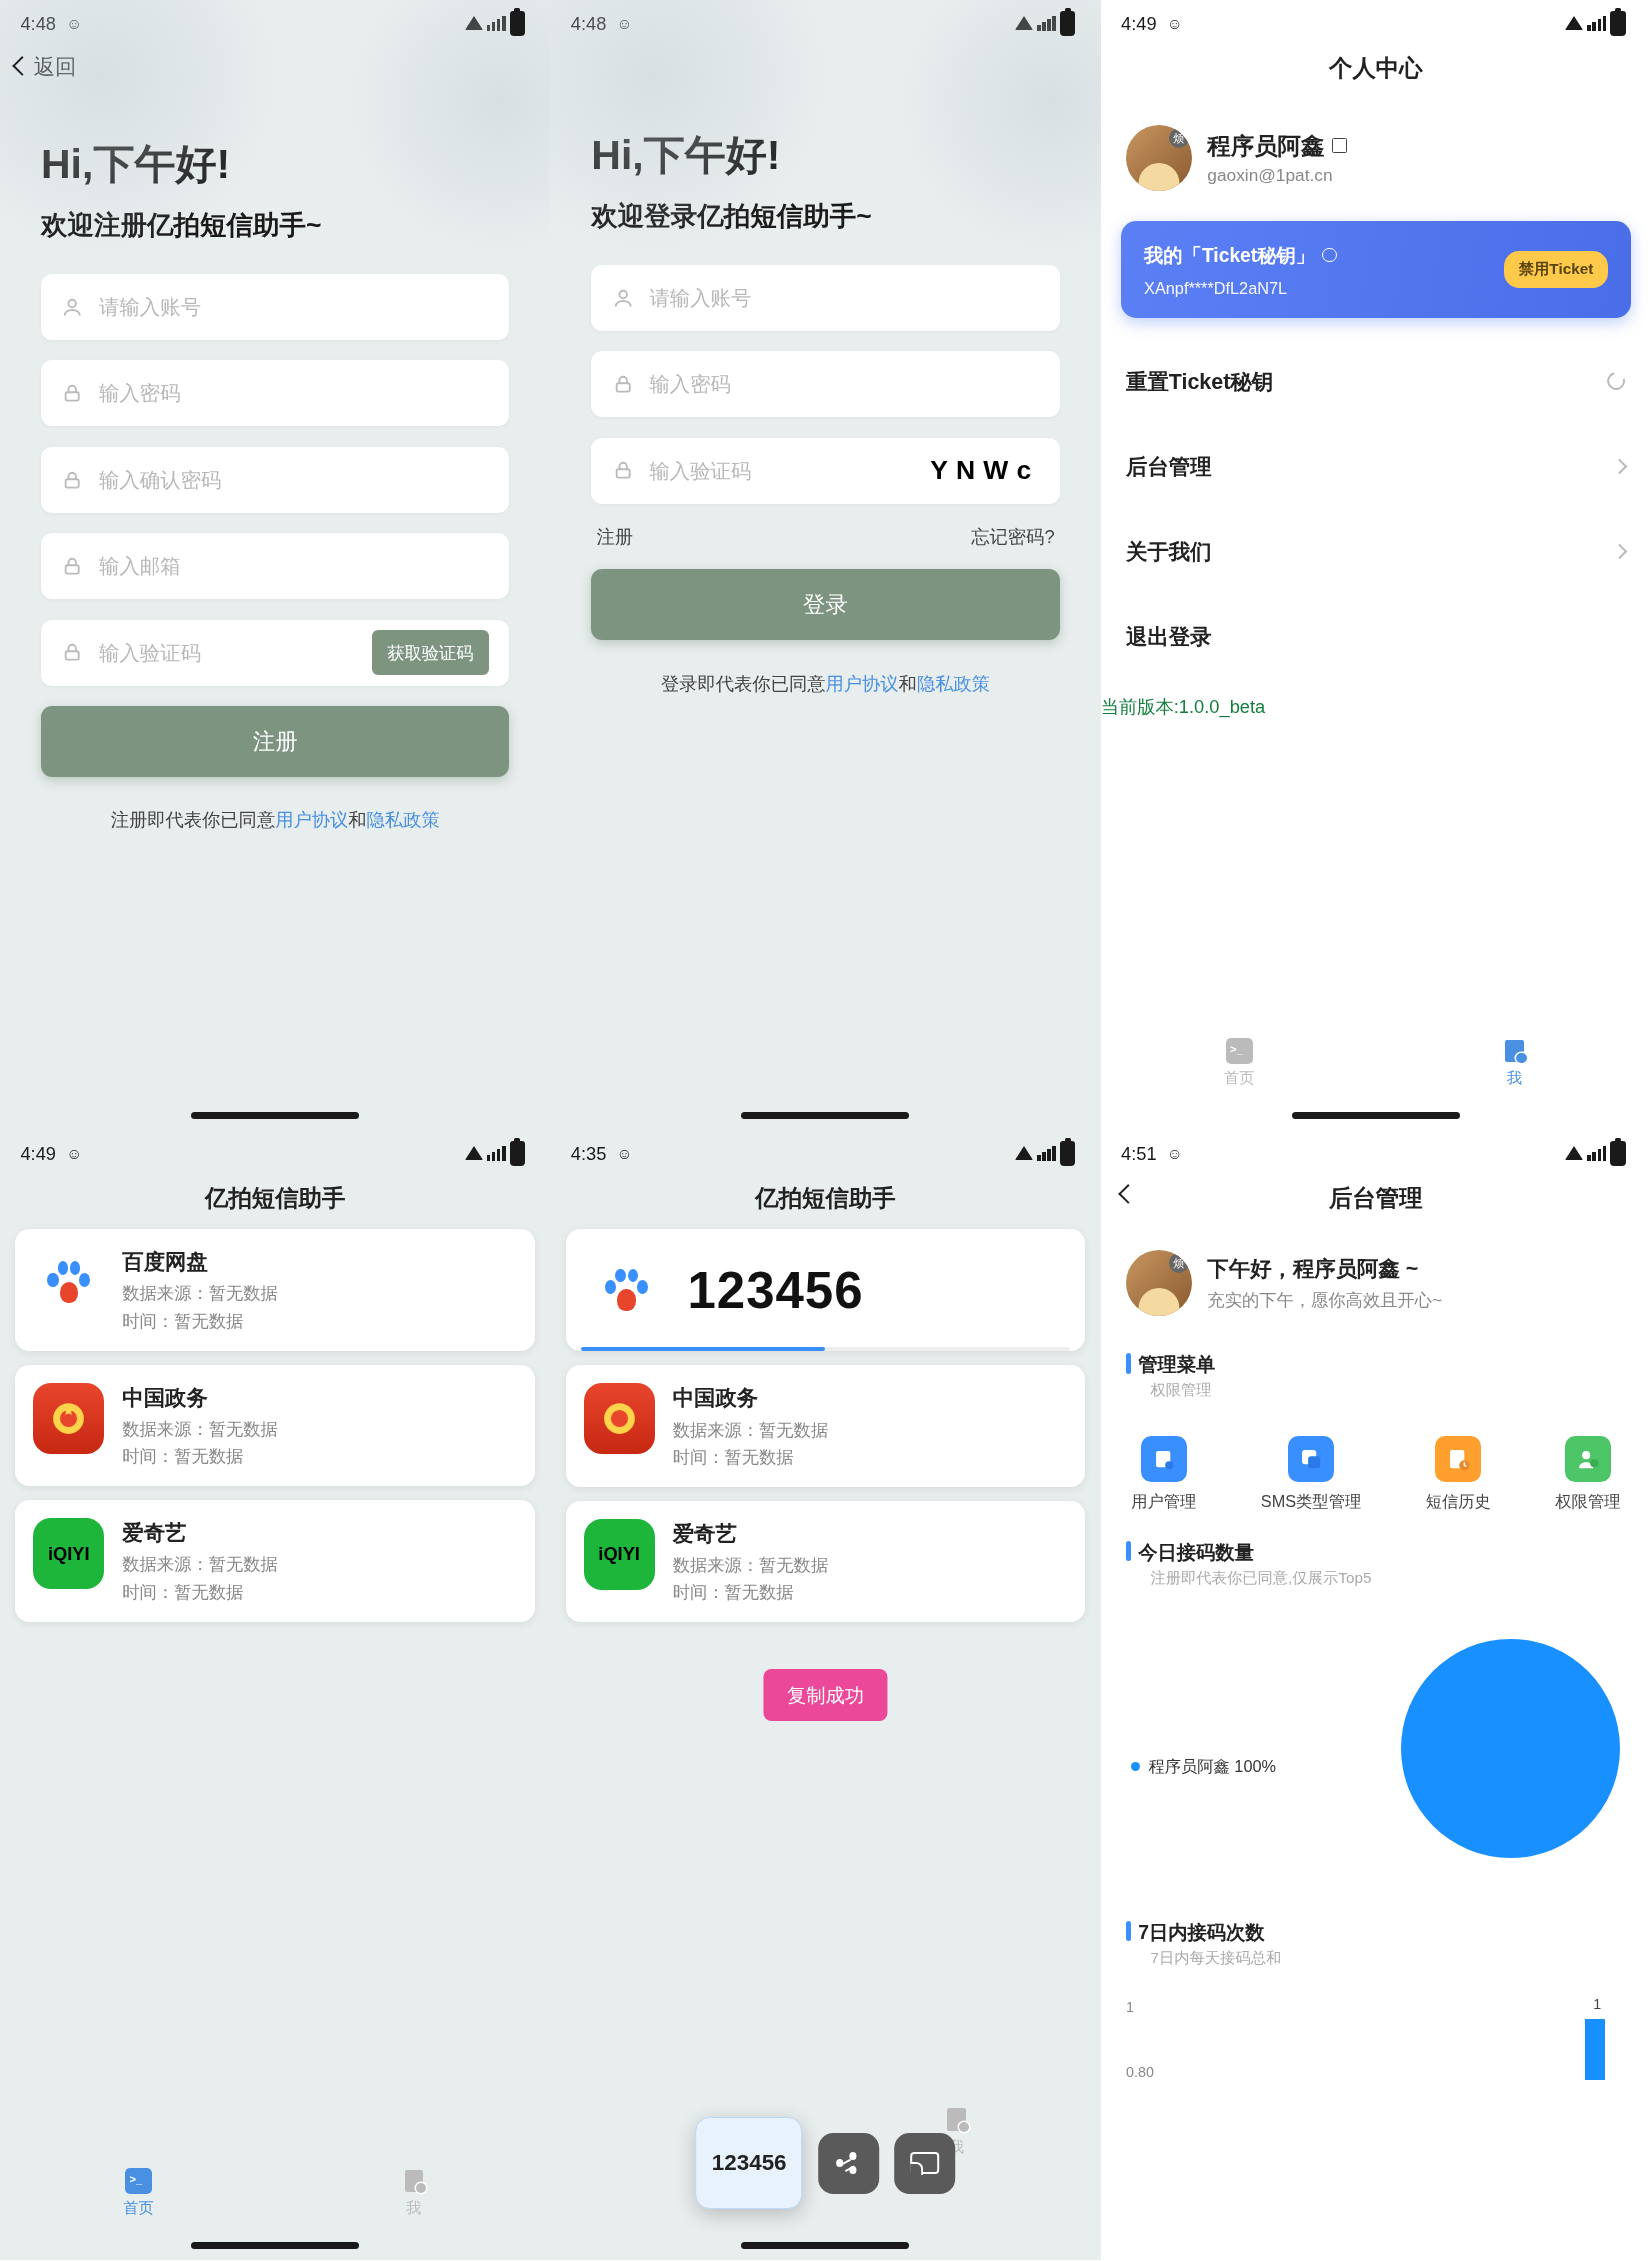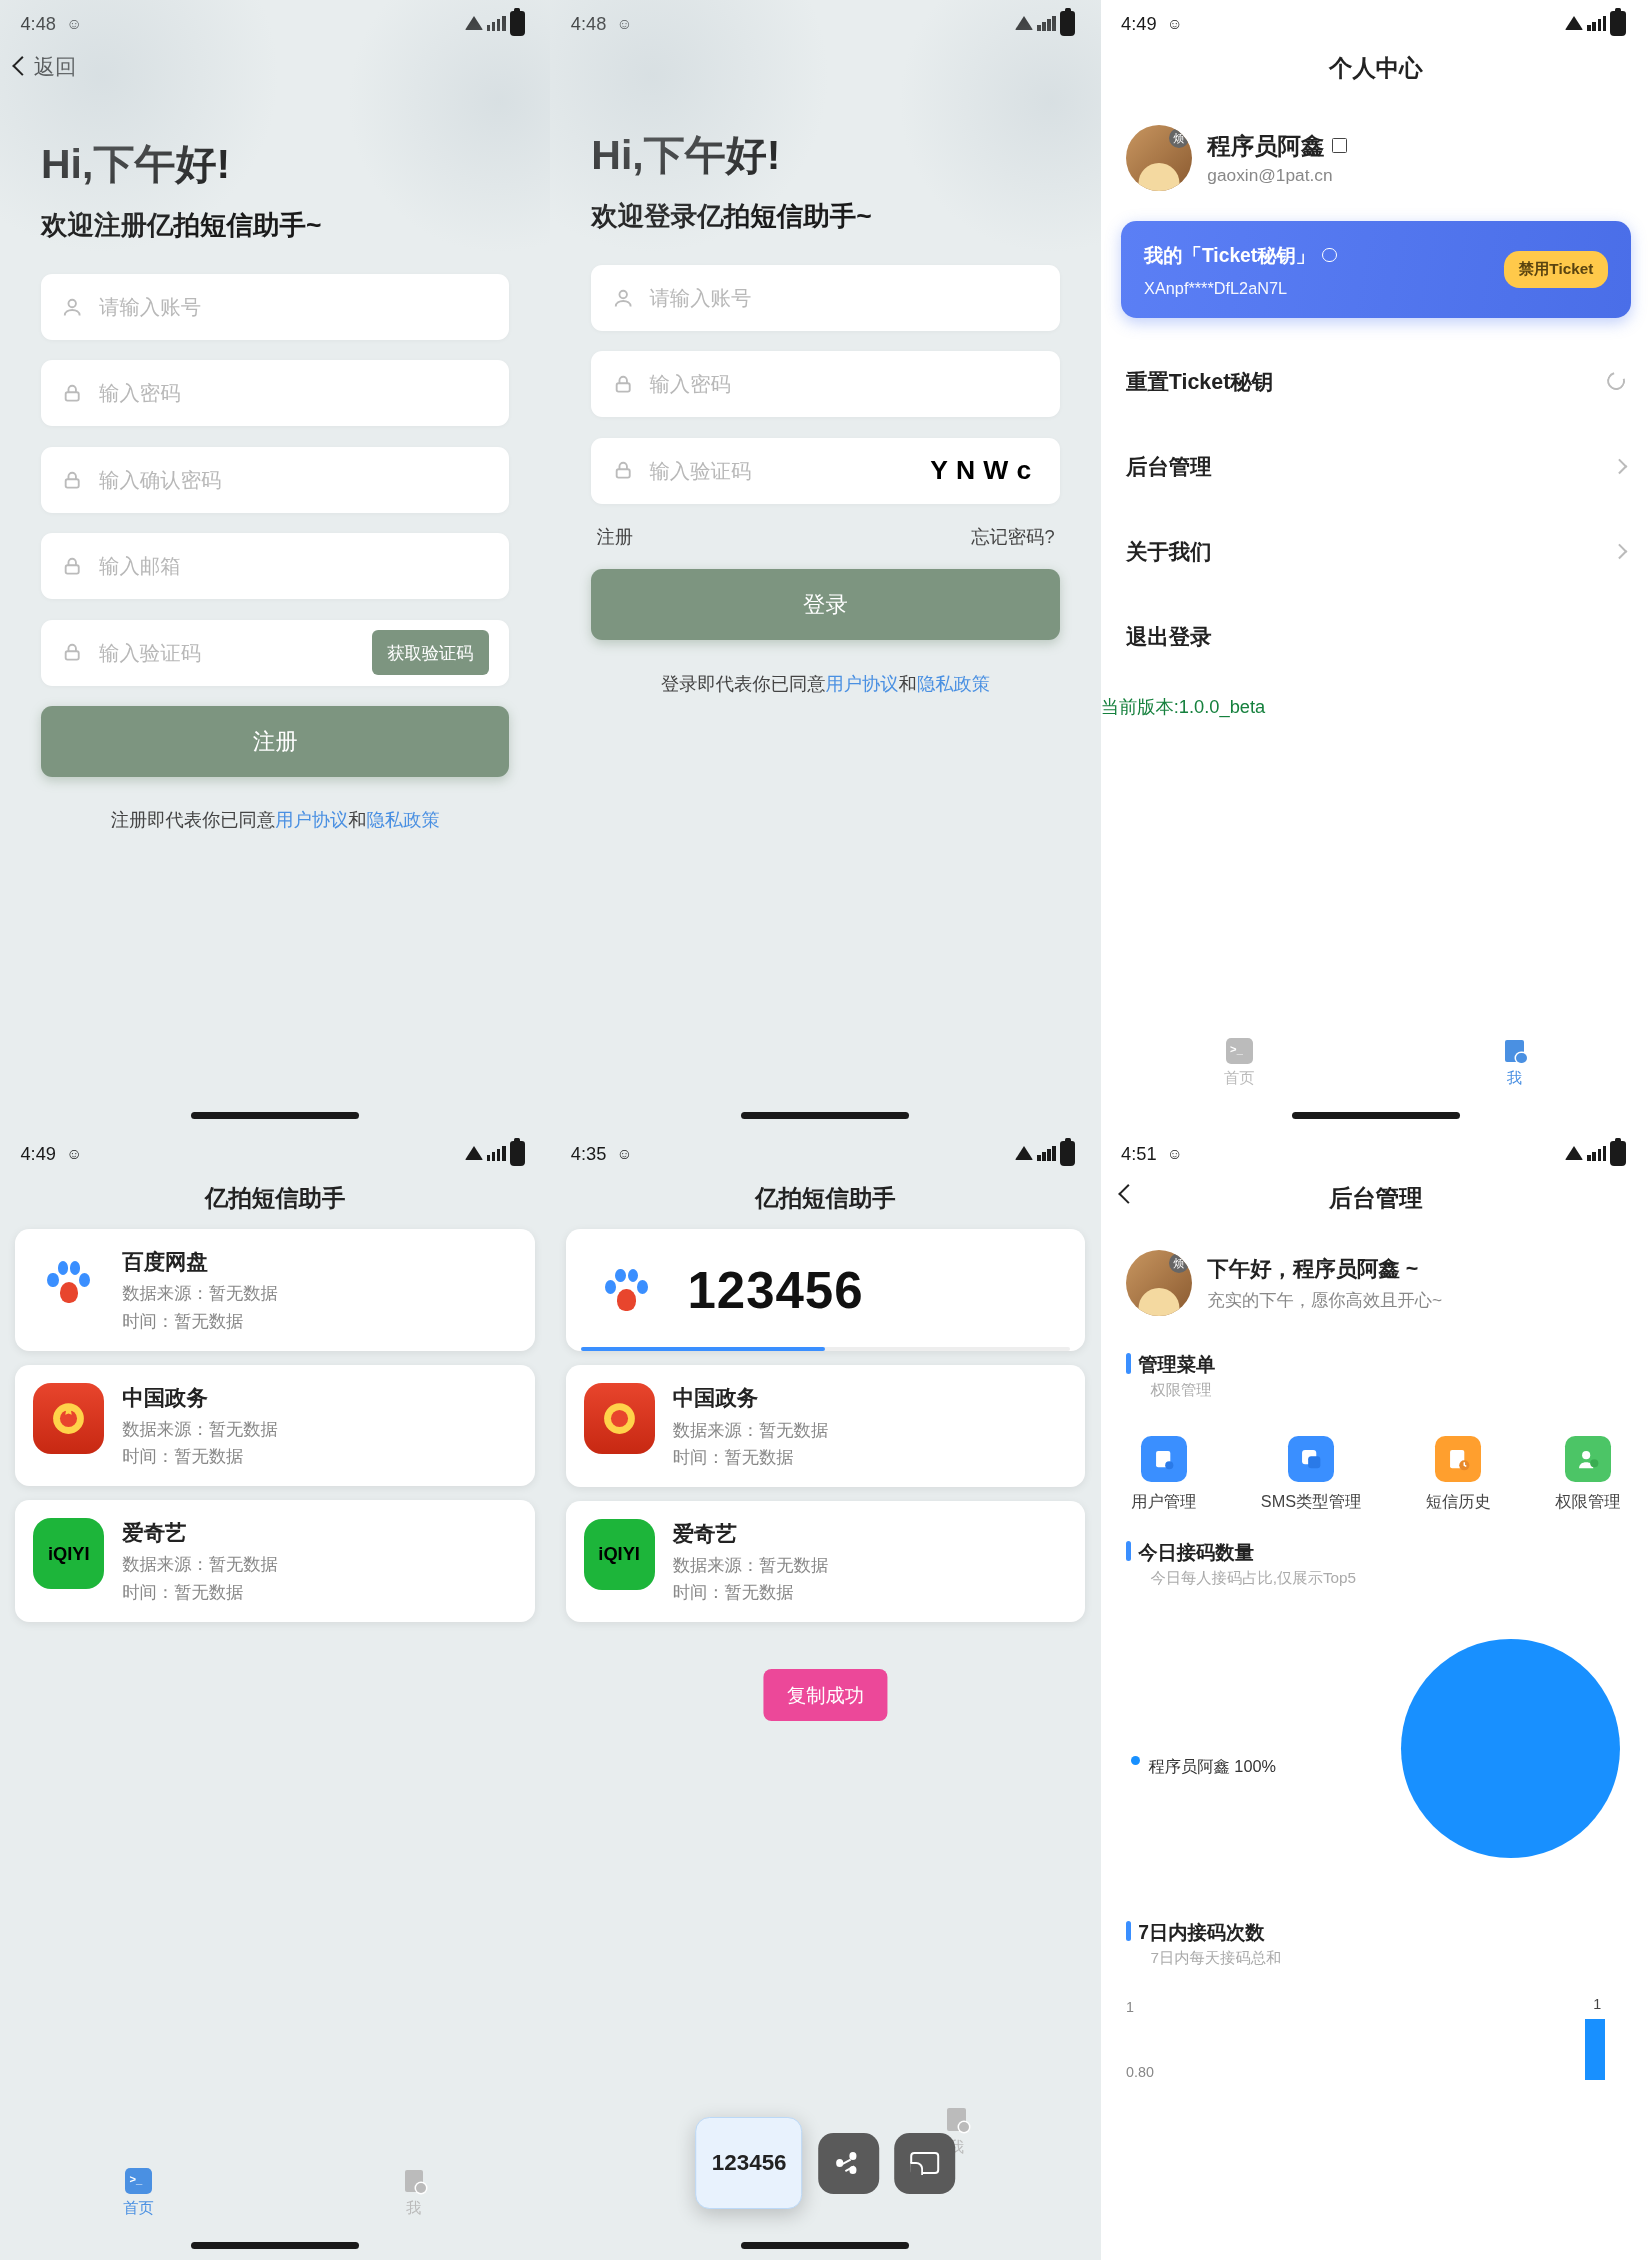--- a/index.html
+++ b/index.html
@@ -107,21 +107,21 @@
 .sect-h{display:flex;gap:7.1px;align-items:flex-start;margin-bottom:4.1px}
 .sect-bar{width:5.1px;height:20.4px;background:#3a8fff;border-radius:2.5px;margin-top:2px}
 .sect-t{font-size:19.3px;font-weight:700;color:#222}
 .sect-s{font-size:15.3px;color:#aaa;margin-left:12.2px;margin-top:2px}
 
 .mgmt{display:flex;justify-content:space-between;padding:15.3px 30.5px 10.2px}
 .mg{display:flex;flex-direction:column;align-items:center;gap:9.2px;font-size:16.3px;color:#444}
 .mg-ic{width:46px;height:46px;border-radius:10.2px;display:flex;align-items:center;justify-content:center;color:#fff}
 
 .pie{width:219px;height:219px;border-radius:50%;background:#1890ff;margin:30.5px 30.5px 30.5px auto}
-.legend{position:absolute;left:30.5px;display:flex;align-items:flex-start;gap:8.1px;font-size:16.3px;color:#333}
+.legend{position:absolute;left:30.5px;display:flex;align-items:center;gap:8.1px;font-size:16.3px;color:#333}
 .legend i{width:9.2px;height:9.2px;border-radius:50%;background:#1890ff}
 
 .barchart{position:relative;height:81px;margin:10.2px 25.4px}
 .bc-y{position:absolute;left:0;font-size:14.3px;color:#888}
 .bc-bar{position:absolute;right:20.4px;bottom:0;width:20.4px;background:#1890ff}
 .bc-lbl{position:absolute;right:24.4px;font-size:14.3px;color:#444}
 
 .baidu-logo{width:51px;height:51px;position:relative}
 .bl-paw{position:absolute;width:18.3px;height:21.4px;background:#e8452d;border-radius:50% 50% 45% 45%;left:16.3px;bottom:5.1px}
 .bl-t1{position:absolute;width:11.2px;height:14.3px;background:#3a8fff;border-radius:50%;left:4.1px;top:15.3px}
@@ -558,21 +558,21 @@
             </svg>
           </div>
           <span>权限管理</span>
         </div>
   </div>
   <div class="sect">
     <div class="sect-h">
           <span class="sect-bar"></span>
           <div>
             <div class="sect-t">今日接码数量</div>
-            <div class="sect-s">今日每人接码占比,仅展示Top5</div>
+            <div class="sect-s">注册即代表你已同意,仅展示Top5</div>
           </div>
         </div>
   </div>
   <div style="position:relative;height:265px">
     <div class="legend" style="top:117px">
           <i></i>
           <span>程序员阿鑫  100%</span>
         </div>
     <div class="pie"></div>
   </div>

